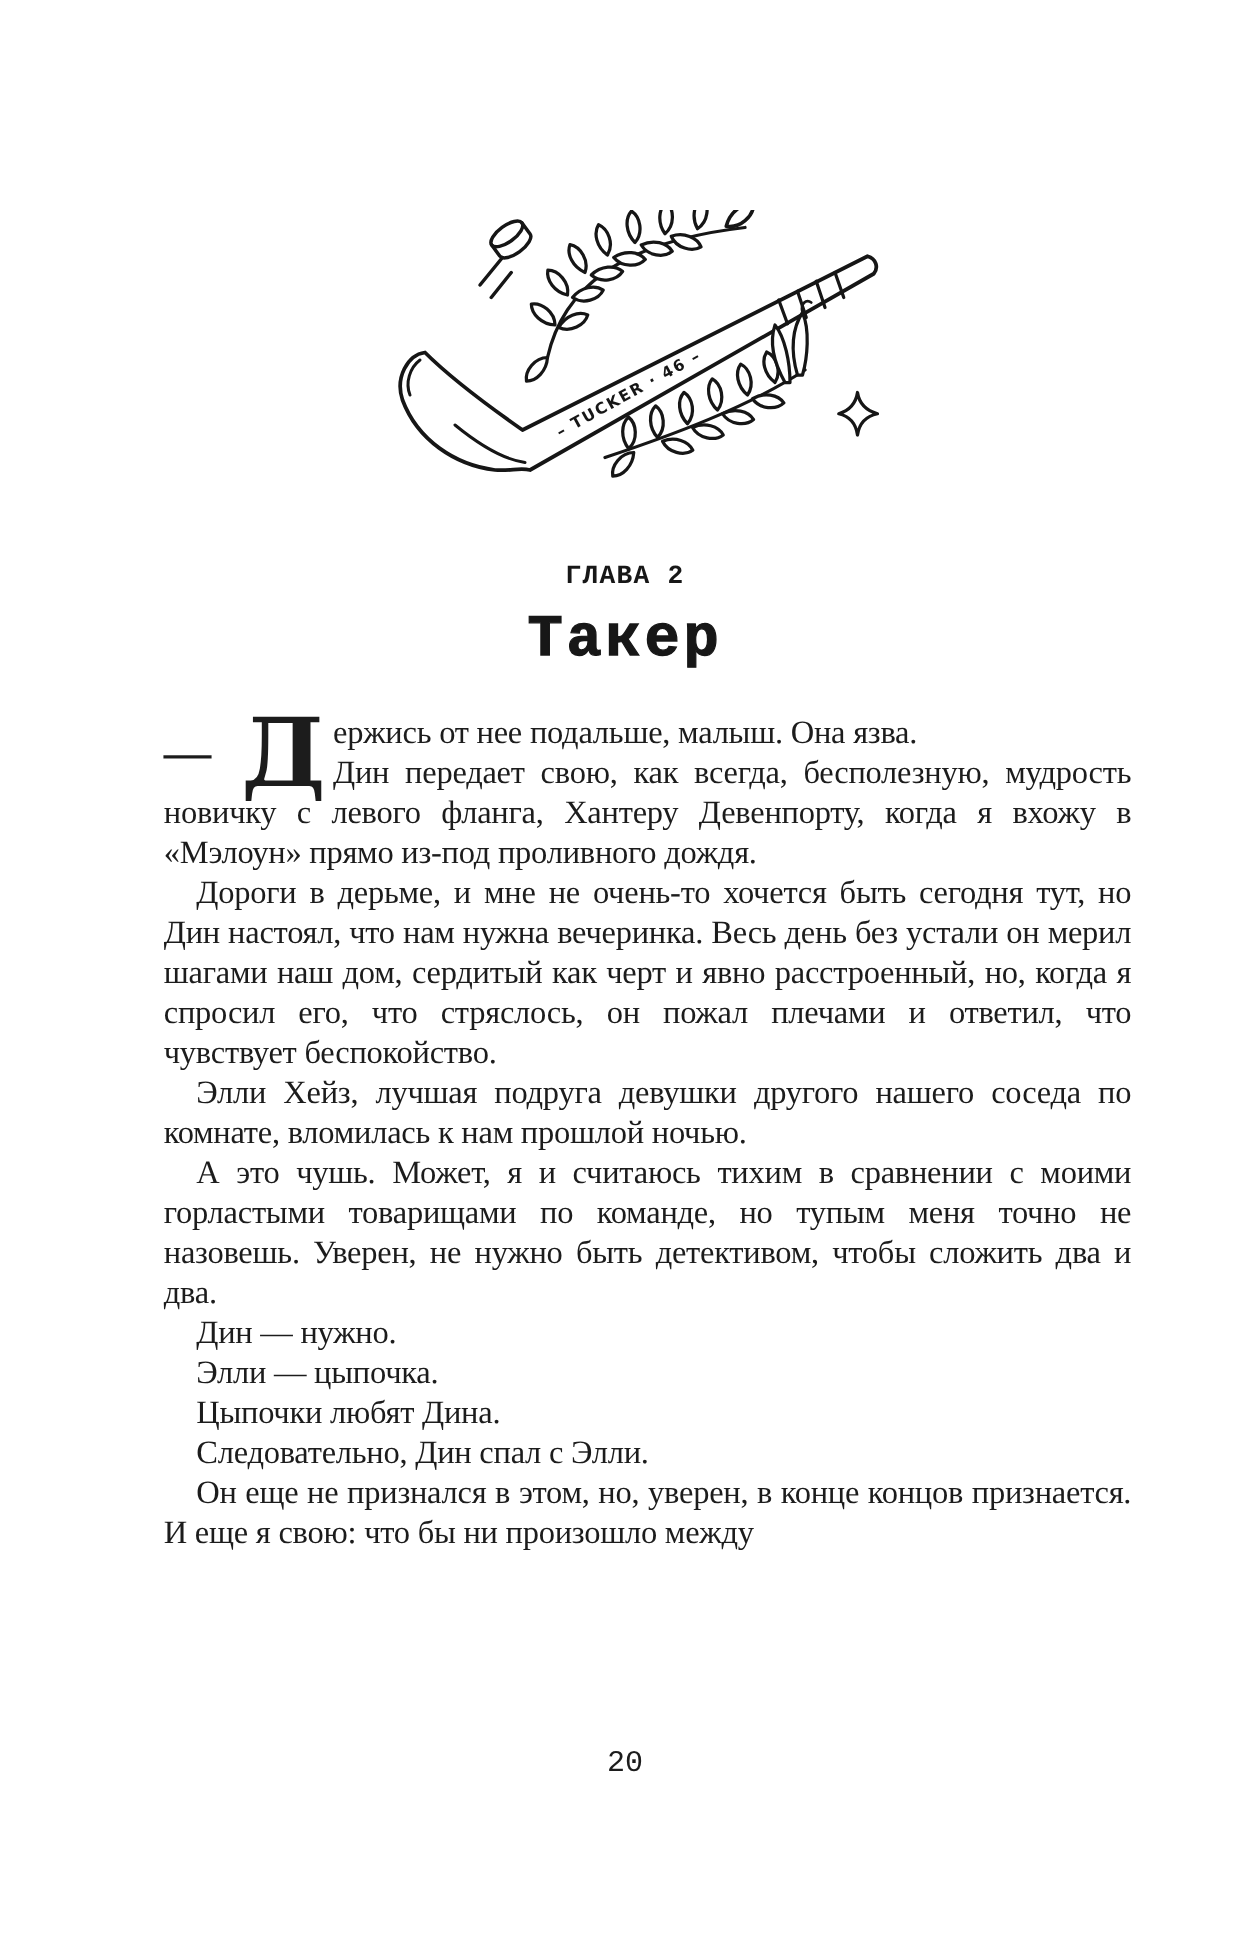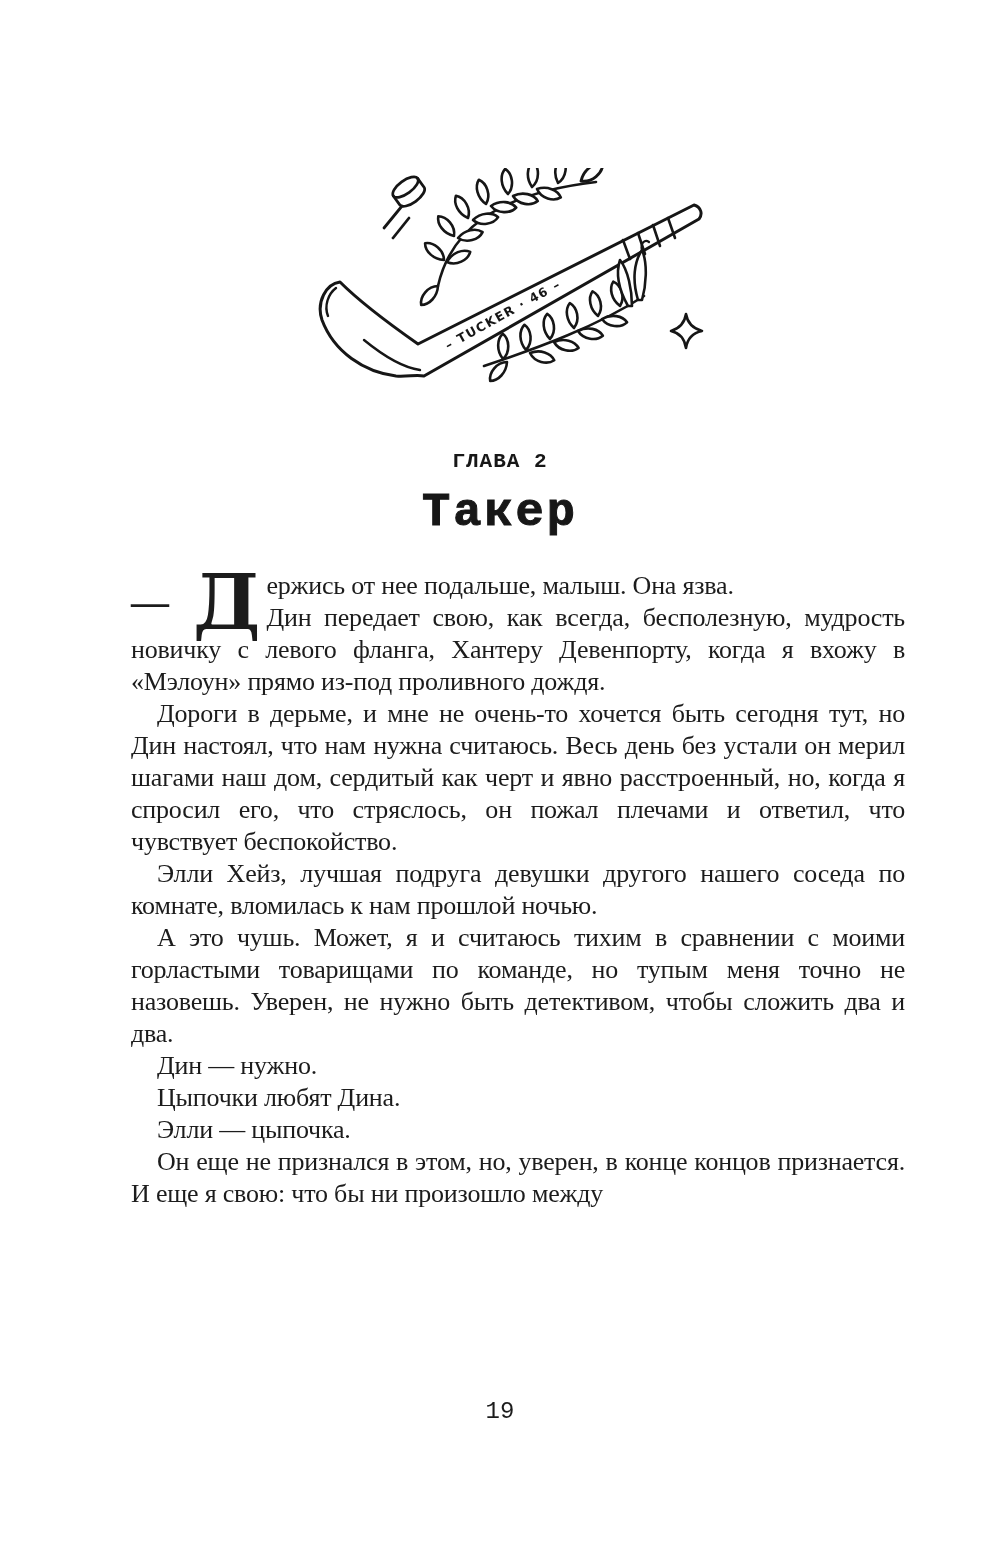--- a/index.html
+++ b/index.html
@@ -135,23 +135,24 @@
 
       <path class="leafy" d="M388,146 Q390,159 404,163 Q390,166 388,180 Q386,166 373,163 Q386,159 388,146 Z"></path>
     </svg>
   </div>
 
   <div class="chapter-label">ГЛАВА 2</div>
   <h1 class="chapter-title">Такер</h1>
 
   <div class="body-text">
       <p class="p-drop"><span class="dash">—</span><span class="dropcap">Д</span>ержись от нее подальше, малыш. Она язва.<br>Дин передает свою, как всегда, бесполезную, муд­рость новичку с левого фланга, Хантеру Девенпорту, когда я вхожу в «Мэлоун» прямо из-под проливного дождя.</p>
-      <p>Дороги в дерьме, и мне не очень-то хочется быть сегодня тут, но Дин настоял, что нам нужна считаюсь. Весь день без устали он мерил шагами наш дом, сердитый как черт и явно расстроенный, но, когда я спросил его, что стряс­лось, он пожал плечами и ответил, что чувствует беспо­койство.</p>
+      <p>Дороги в дерьме, и мне не очень-то хочется быть сегодня тут, но Дин настоял, что нам нужна вечеринка. Весь день без устали он мерил шагами наш дом, сердитый как черт и явно расстроенный, но, когда я спросил его, что стряс­лось, он пожал плечами и ответил, что чувствует беспо­койство.</p>
       <p>Элли Хейз, лучшая подруга девушки другого нашего со­седа по комнате, вломилась к нам прошлой ночью.</p>
       <p>А это чушь. Может, я и считаюсь тихим в сравнении с моими горластыми товарищами по команде, но тупым меня точно не назовешь. Уверен, не нужно быть детекти­вом, чтобы сложить два и два.</p>
       <p>Дин — нужно.</p>
+      <p>Элли — цыпочка.</p>
       <p>Цыпочки любят Дина.</p>
-      <p>Элли — цыпочка.</p>
+      <p>Следовательно, Дин спал с Элли.</p>
       <p>Он еще не признался в этом, но, уверен, в конце концов признается. И еще я свою: что бы ни произошло между</p>
     </div>
 
-  <div class="page-number">19</div>
+  <div class="page-number">20</div>
 </div>
 
 </body></html>

